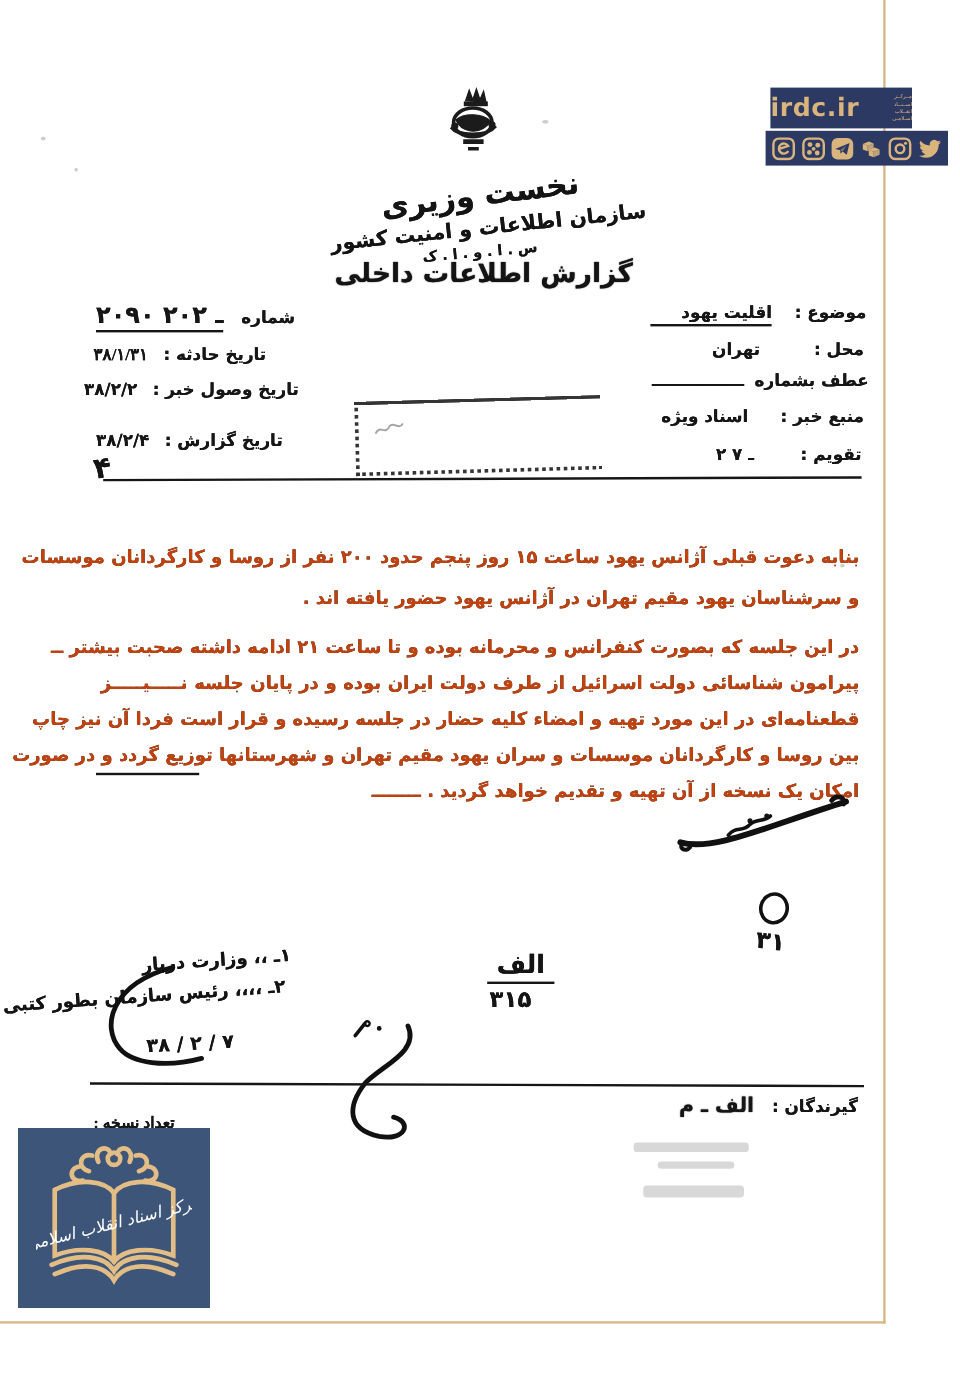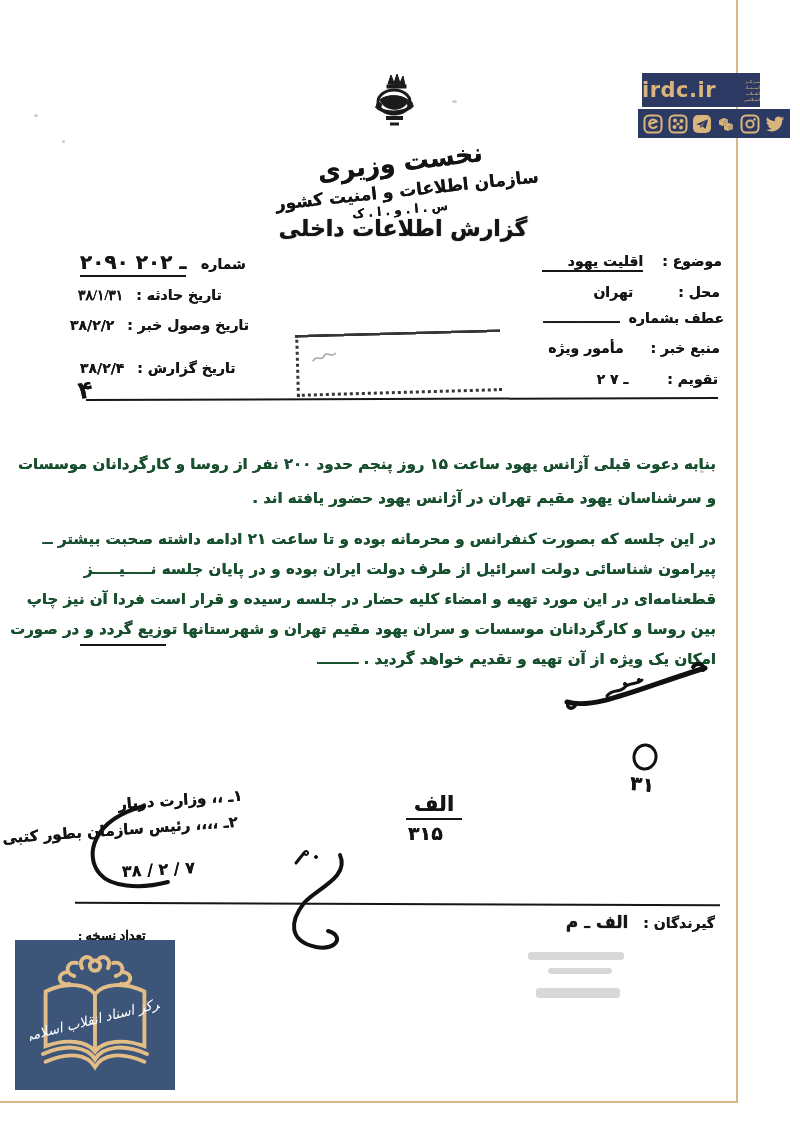--- a/index.html
+++ b/index.html
@@ -20,21 +20,21 @@
   .social-bar{left:638px;top:109px;width:152px;height:29px;background:#2c3a63;
     display:flex;align-items:center;justify-content:space-evenly;padding:0 2px;box-sizing:border-box;}
   .social-bar .icon{width:22px;height:22px;display:flex;align-items:center;justify-content:center;cursor:pointer;}
   .social-bar svg{display:block;}
   
   .ink{color:#141414;}
   .hand{font-weight:bold;text-shadow:0 0 0.5px #141414;}
   .rtl{direction:rtl;unicode-bidi:embed;}
   .nowrap{white-space:nowrap;}
   .jline{left:84px;width:632px;direction:rtl;font-size:15px;font-weight:bold;
-    color:#14532d;text-shadow:0 0 0.4px #161616;letter-spacing:0.2px;
+    color:#c2410c;text-shadow:0 0 0.4px #161616;letter-spacing:0.2px;
     text-align:justify;text-align-last:justify;white-space:nowrap;}
   .jline.rightonly{text-align:right;text-align-last:right;}
   .meta-row{white-space:nowrap;font-size:14px;font-weight:bold;color:#161616;text-shadow:0 0 0.4px #161616;}
   .uline{border-bottom:2px solid #161616;padding-bottom:1px;}
   .rule{background:#161616;}
   .noise{background:#9a9a9a;border-radius:50%;opacity:.5;}
   .stampbox{left:296px;top:332px;width:202px;height:56px;transform:rotate(-1.6deg);
     border-top:3px solid #1a1a1a;border-left:3px dotted #1a1a1a;border-bottom:3px dotted #1a1a1a;opacity:.88;}
   .faint{opacity:.28;filter:blur(0.6px);background:#777;}
   
@@ -133,21 +133,21 @@
 <div class="abs rtl meta-row" style="right:80px;top:284px;">
   <span>محل :</span>
   <span style="margin-right:40px;">تهران</span>
 </div>
 <div class="abs rtl meta-row" style="right:76px;top:310px;">
   <span>عطف بشماره</span>
   <span style="margin-right:4px;letter-spacing:0;">ــــــــــــــــ</span>
 </div>
 <div class="abs rtl meta-row" style="right:80px;top:340px;">
   <span>منبع خبر :</span>
-  <span style="margin-right:22px;">مأمور ویژه</span>
+  <span style="margin-right:22px;">اسناد ویژه</span>
 </div>
 <div class="abs rtl meta-row" style="right:82px;top:371px;">
   <span>تقویم :</span>
   <span dir="ltr" style="margin-right:34px;">۲ ـ ۷</span>
 </div>
 
 <div class="abs rtl meta-row" style="left:80px;top:250px;">
   <span>شماره</span>
   <span dir="ltr" class="uline" style="margin-right:10px;font-size:20px;">۲۰۹۰ ـ ۲۰۲</span>
 </div>
@@ -174,21 +174,21 @@
 </div>
 
 <div class="abs rule" style="left:86px;top:398px;width:632px;height:2px;transform:rotate(-0.2deg);"></div>
 
 <div class="abs jline" style="top:455px;">بنابه دعوت قبلی آژانس یهود ساعت ۱۵ روز پنجم حدود ۲۰۰ نفر از روسا و کارگردانان موسسات</div>
 <div class="abs jline rightonly" style="top:489px;">و سرشناسان یهود مقیم تهران در آژانس یهود حضور یافته اند .</div>
 <div class="abs jline" style="top:530px;">در این جلسه که بصورت کنفرانس و محرمانه بوده و تا ساعت ۲۱ ادامه داشته صحبت بیشتر ــ</div>
 <div class="abs jline" style="top:560px;">پیرامون شناسائی دولت اسرائیل از طرف دولت ایران بوده و در پایان جلسه نـــــیـــــز</div>
 <div class="abs jline" style="top:590px;">قطعنامه‌ای در این مورد تهیه و امضاء کلیه حضار در جلسه رسیده و قرار است فردا آن نیز چاپ</div>
 <div class="abs jline" style="top:620px;">بین روسا و کارگردانان موسسات و سران یهود مقیم تهران و شهرستانها توزیع گردد و در صورت</div>
-<div class="abs jline rightonly" style="top:650px;">امکان یک ویژه از آن تهیه و تقدیم خواهد گردید . ــــــــ</div>
+<div class="abs jline rightonly" style="top:650px;">امکان یک نسخه از آن تهیه و تقدیم خواهد گردید . ــــــــ</div>
 <div class="abs rule" style="left:80px;top:644px;width:86px;height:2px;"></div>
 
 <div class="abs" style="left:555px;top:658px;">
   <svg width="160" height="58" viewBox="0 0 160 58">
     <g fill="none" stroke="#111" stroke-linecap="round">
       <path d="M12 44 C40 52 85 30 150 10" stroke-width="5"></path>
       <path d="M148 12 C150 6 142 4 138 9" stroke-width="4"></path>
       <path d="M52 38 c6 -8 12 -2 18 -9 c5 -5 12 -2 17 -7" stroke-width="3"></path>
       <circle cx="70" cy="26" r="1.6" fill="#111"></circle>
       <circle cx="84" cy="22" r="1.6" fill="#111"></circle>

